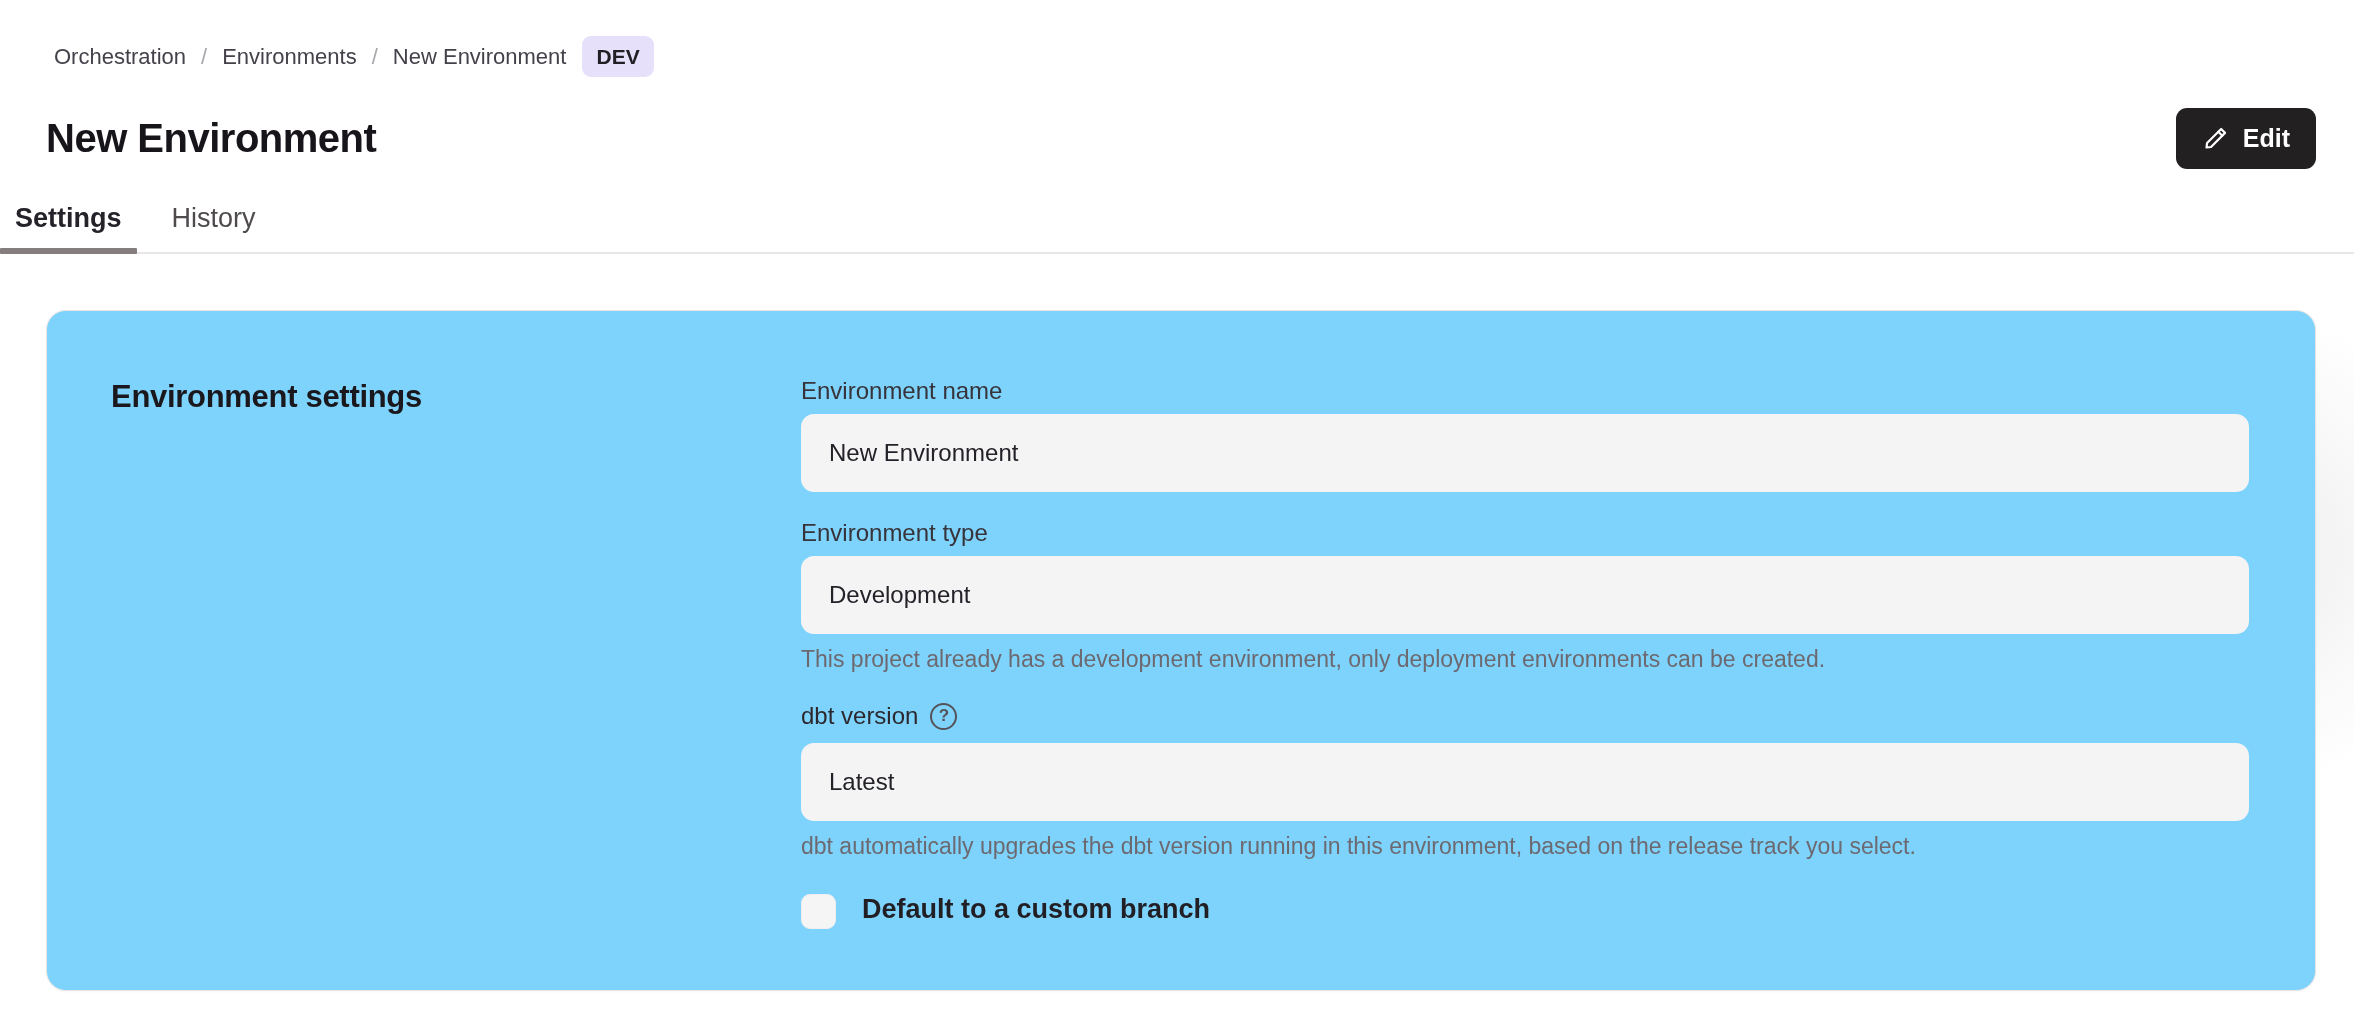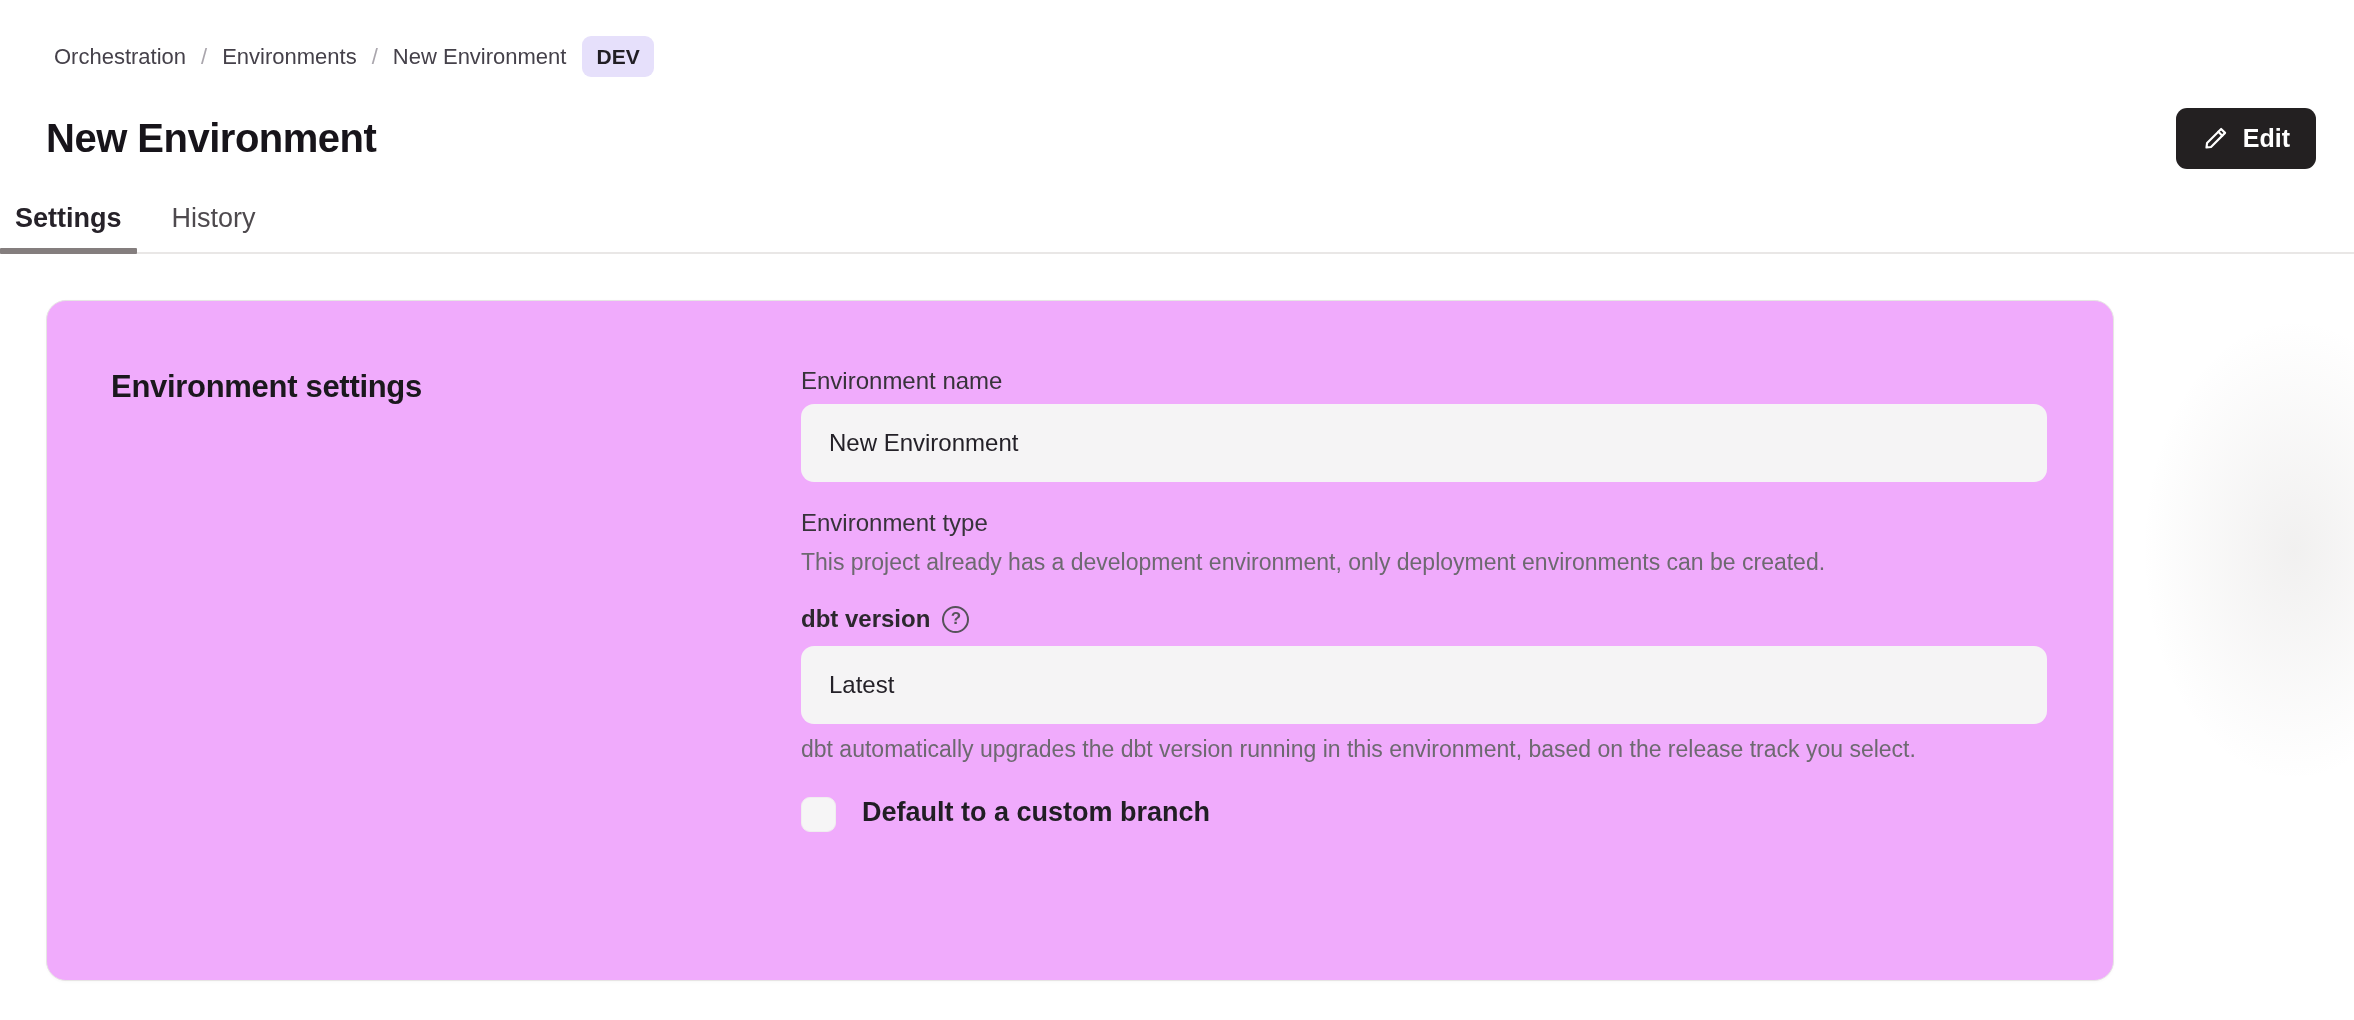--- a/index.html
+++ b/index.html
@@ -82,42 +82,42 @@
   .tab.active { color: #262229; font-weight: 700; }
   .tab.active::after {
     content: "";
     position: absolute; left: 0; right: 0; bottom: -2px;
     height: 6px; background: #847e7e; border-radius: 1px;
   }
 
   
   .card {
     position: absolute;
-    left: 46px; top: 300px;
-    width: 2068px; height: 681px;
-    background: #f0abfc;
+    left: 46px; top: 310px;
+    width: 2270px; height: 681px;
+    background: #7dd3fc;
     border: 1px solid #e7e5e4;
     border-radius: 20px;
     box-shadow: 0 1px 3px rgba(0,0,0,0.03);
     display: flex;
     padding: 66px 66px 0 64px;
   }
   .card-left { width: 690px; flex: 0 0 690px; }
   .card-heading {
     font-size: 31px; font-weight: 700; letter-spacing: -0.3px;
     color: #1b181d; margin-top: 2px;
   }
   .card-right { flex: 1 1 auto; }
 
   .field-label {
     font-size: 24px; line-height: 28px;
     color: #37333a; font-weight: 400;
     display: flex; align-items: center; gap: 12px;
   }
-  .field-label.bold { font-weight: 700; color: #2c282e; }
+  .field-label.bold { font-weight: 400; color: #2c282e; }
   .help-icon {
     width: 27px; height: 27px;
     border: 2px solid #56525a; border-radius: 50%;
     display: inline-flex; align-items: center; justify-content: center;
     font-size: 17px; font-weight: 700; color: #56525a;
     cursor: pointer;
   }
   .help-icon::before { content: "?"; }
 
   .input-box {
@@ -194,20 +194,23 @@
     </div>
 
     <div class="card-right">
 
       <div class="field-label">Environment name</div>
       <div class="input-box">
         <span>New Environment</span>
       </div>
 
       <div class="field-label mt-group">Environment type</div>
+      <div class="input-box">
+        <span>Development</span>
+      </div>
       <div class="helper-text">This project already has a development environment, only deployment environments can be created.</div>
 
       <div class="field-label bold mt-group-lg">
         <span>dbt version</span>
         <span class="help-icon"></span>
       </div>
       <div class="input-box mt-input-lg">
         <span>Latest</span>
       </div>
       <div class="helper-text">dbt automatically upgrades the dbt version running in this environment, based on the release track you select.</div>

